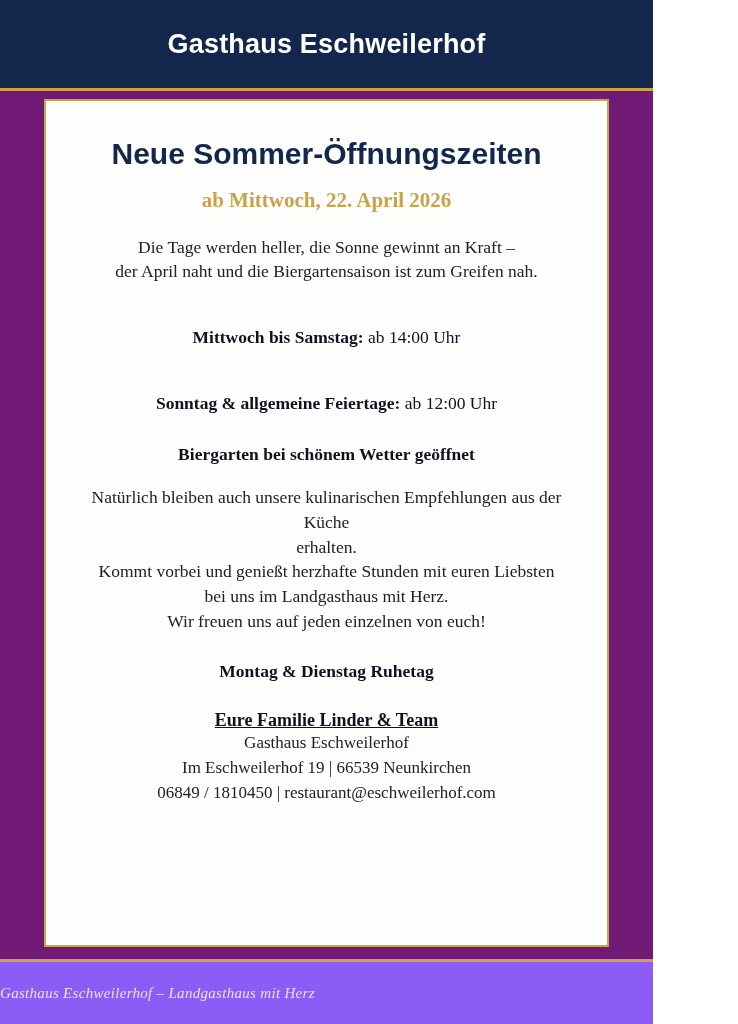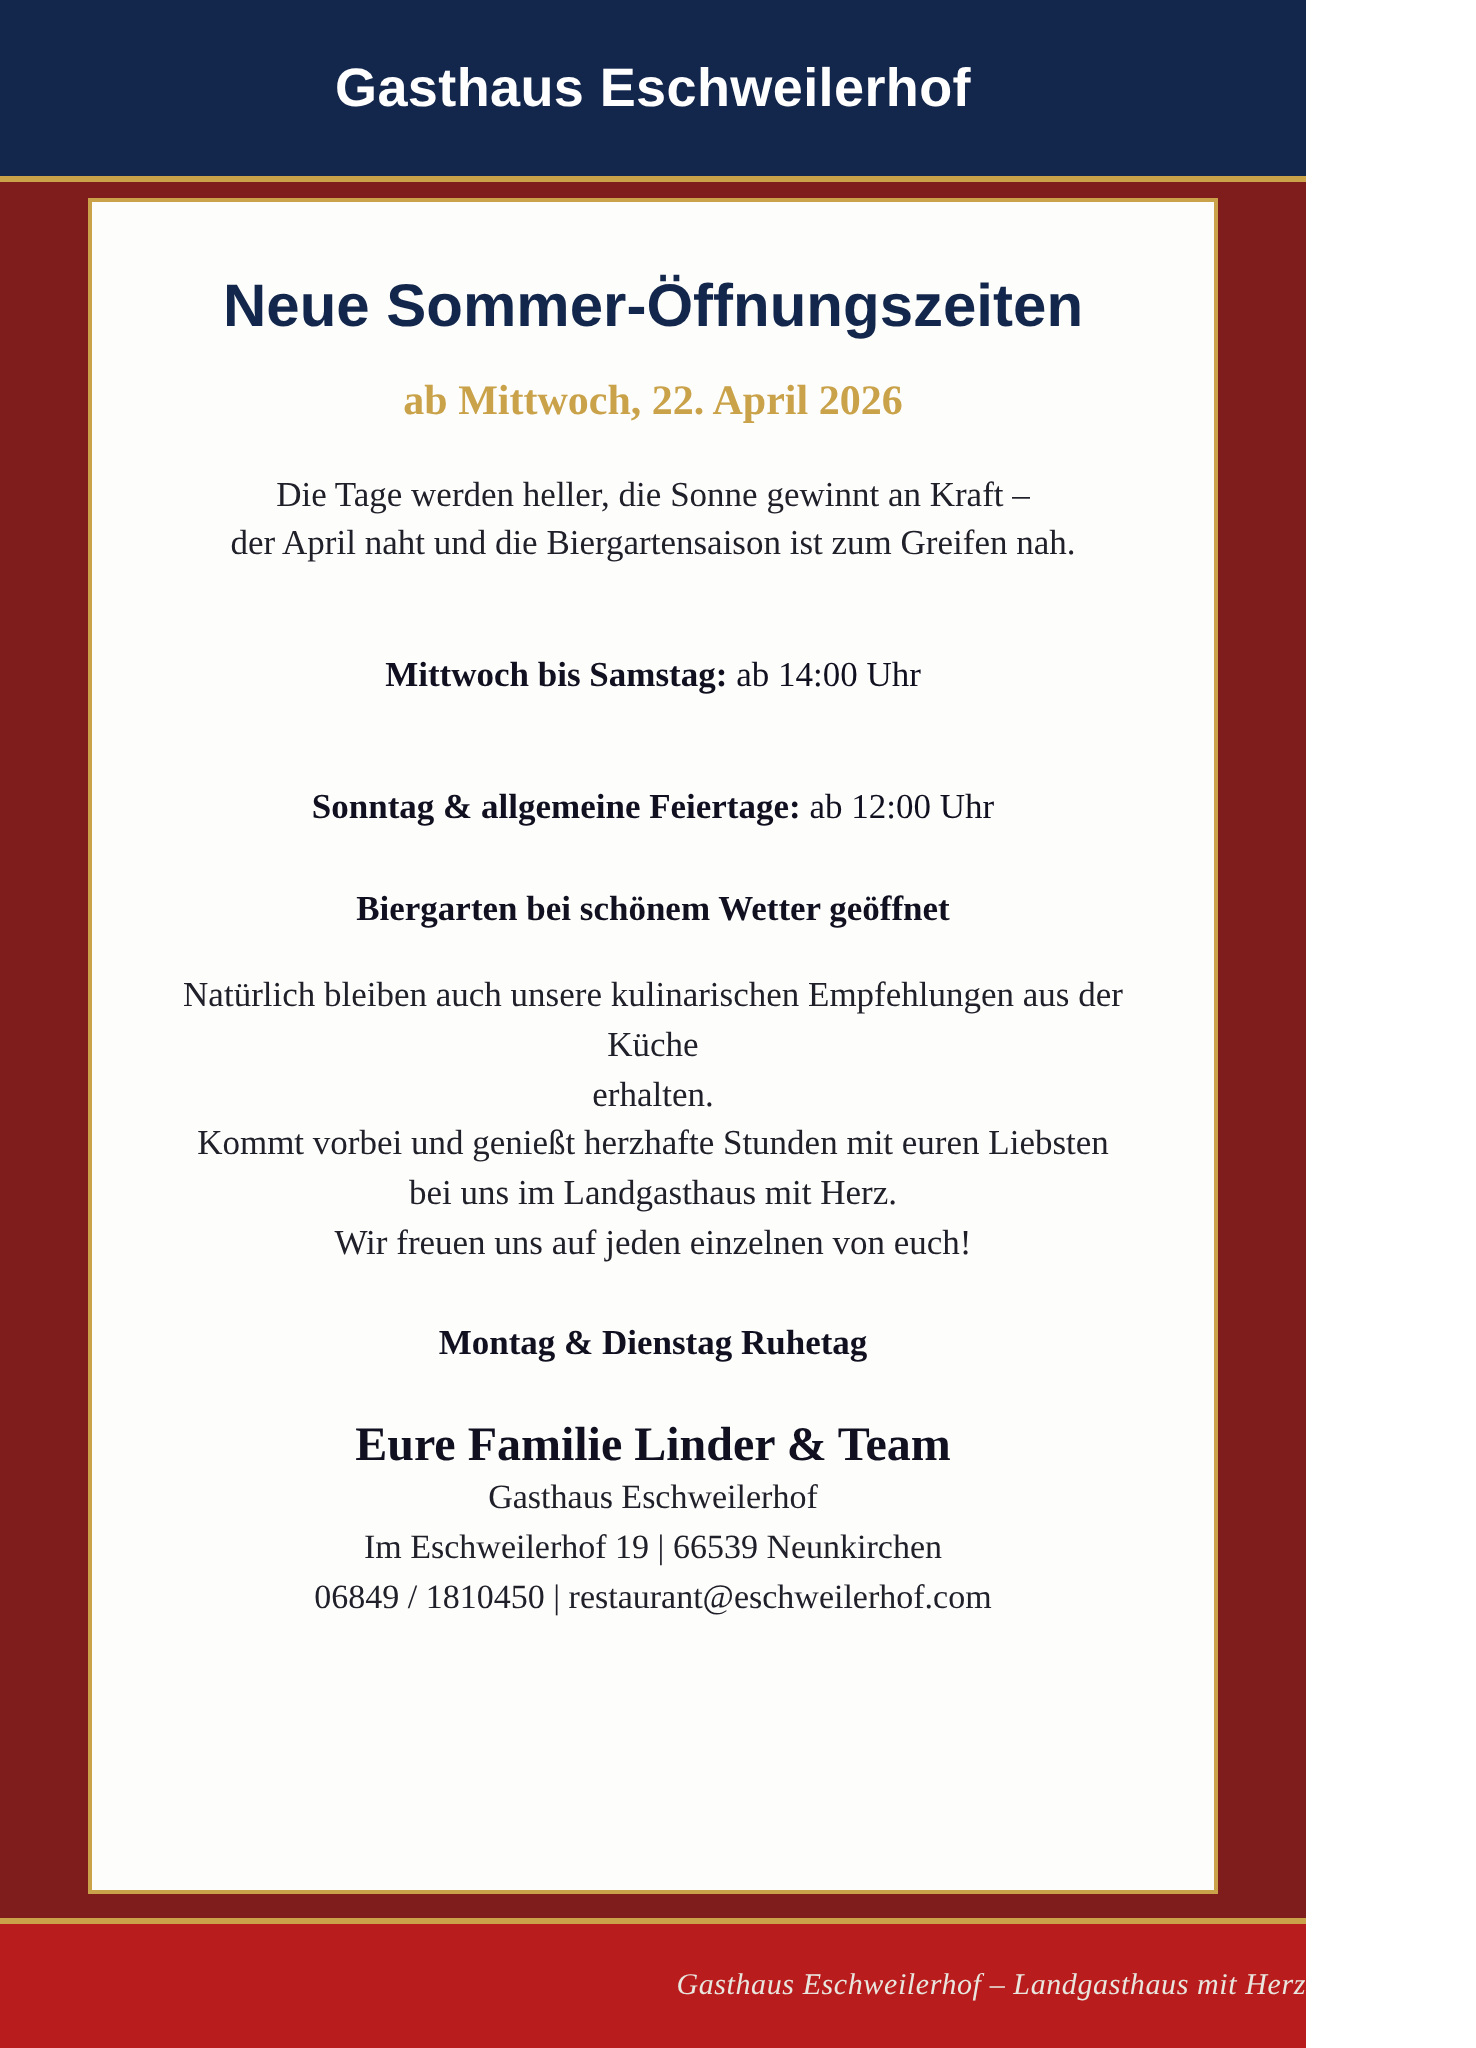--- a/index.html
+++ b/index.html
@@ -39,21 +39,21 @@
     font-family: "Liberation Sans", sans-serif;
     font-size: 27px;
     font-weight: bold;
     letter-spacing: 0.2px;
   }
 
   
   .body-area {
     flex: 1 1 auto;
     position: relative;
-    background: #7f1d1d;
+    background: #701a75;
     padding: 0;
   }
   .frame {
     position: absolute;
     left: 44px;
     top: 8px;
     right: 44px;
     bottom: 12px;
     border: 2px solid #c9a24a;
     background: #fdfdfb;
@@ -112,38 +112,39 @@
     font-size: 17.5px;
     line-height: 1.5;
     color: #101021;
     display: block;
   }
   .sign-block {
     margin-top: 26px;
   }
   .sign-name {
     font-weight: bold;
-    font-size: 24px;
+    font-size: 18px;
     color: #101021;
     display: block;
+    text-decoration: underline;
   }
   .sign-line {
     display: block;
     font-size: 17px;
     line-height: 1.45;
     color: #20202a;
   }
 
   
   .footer {
-    background: #b91c1c;
+    background: #8b5cf6;
     height: 62px;
     display: flex;
     align-items: center;
-    justify-content: flex-end;
+    justify-content: flex-start;
     border-top: 3px solid #c9a24a;
   }
   .footer-text {
     color: #e8e6de;
     font-family: "Liberation Serif", serif;
     font-style: italic;
     font-size: 15px;
     letter-spacing: 0.3px;
   }
 </style>

